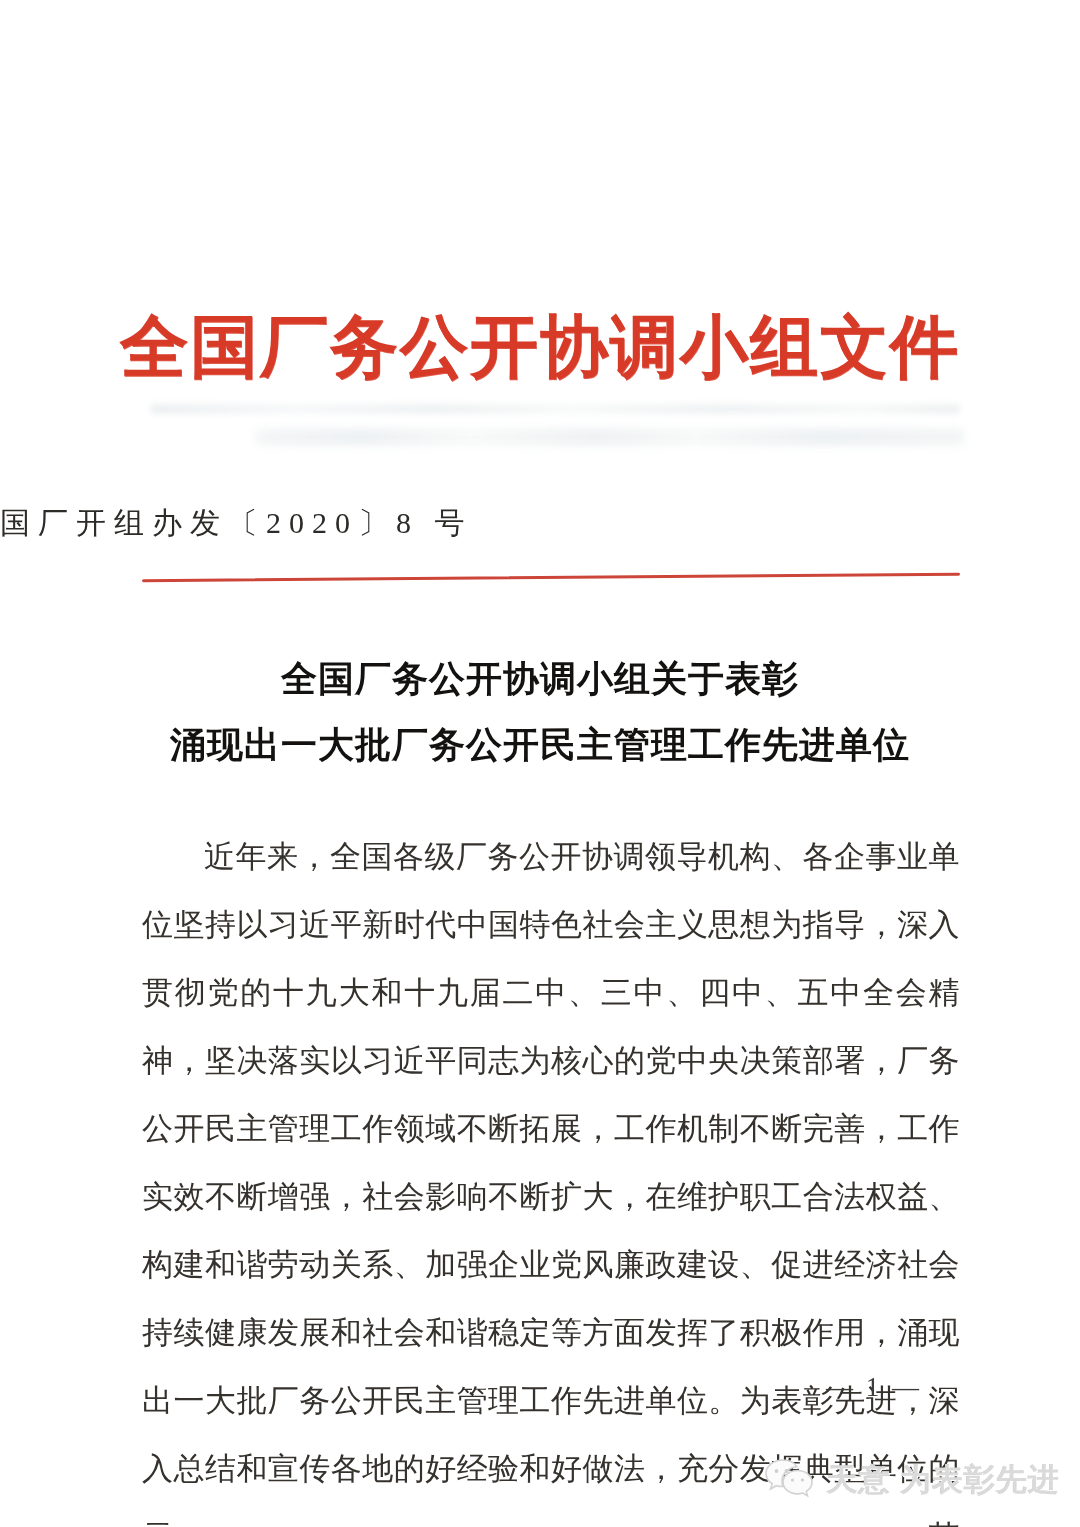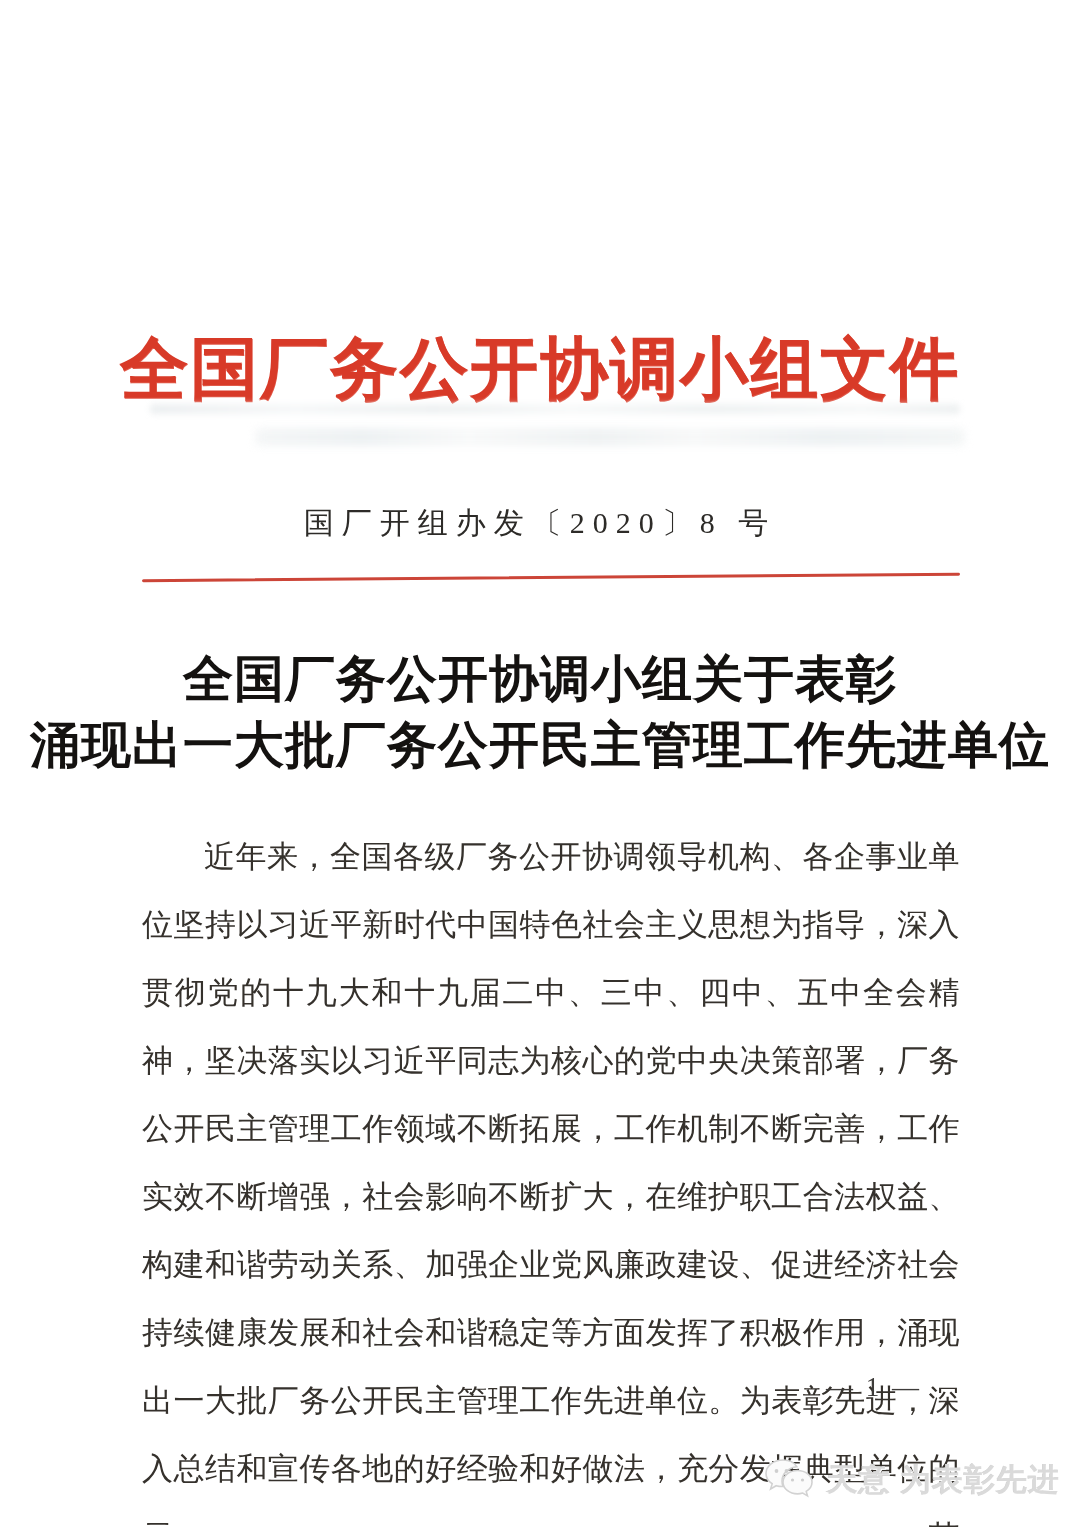--- a/index.html
+++ b/index.html
@@ -13,21 +13,21 @@
   }
   .page {
     position: absolute;
     inset: 0;
     background: #ffffff;
   }
 
   
   .banner-title {
     position: absolute;
-    top: 324px;
+    top: 302px;
     left: 0;
     width: 100%;
     text-align: center;
     font-size: 68px;
     font-weight: 700;
     color: #d83a28;
     letter-spacing: 2px;
     text-shadow: 0.5px 0.5px 0 #e05a4a;
     white-space: nowrap;
   }
@@ -51,21 +51,21 @@
     opacity: 0.8;
     border-radius: 6px;
   }
 
   
   .doc-number {
     position: absolute;
     top: 503px;
     left: 0;
     width: 100%;
-    text-align: center;
+    text-align: left;
     font-size: 30px;
     color: #2d2b28;
     letter-spacing: 8px;
     white-space: nowrap;
   }
 
   
   .red-divider {
     position: absolute;
     top: 576px;
@@ -79,21 +79,21 @@
 
   
   .decision-title {
     position: absolute;
     top: 646px;
     left: 0;
     width: 100%;
     text-align: center;
     font-weight: 700;
     color: #141210;
-    font-size: 50px;
+    font-size: 36px;
     line-height: 66px;
     letter-spacing: 1px;
     white-space: nowrap;
   }
 
   
   .body-text {
     position: absolute;
     top: 823px;
     left: 142px;

